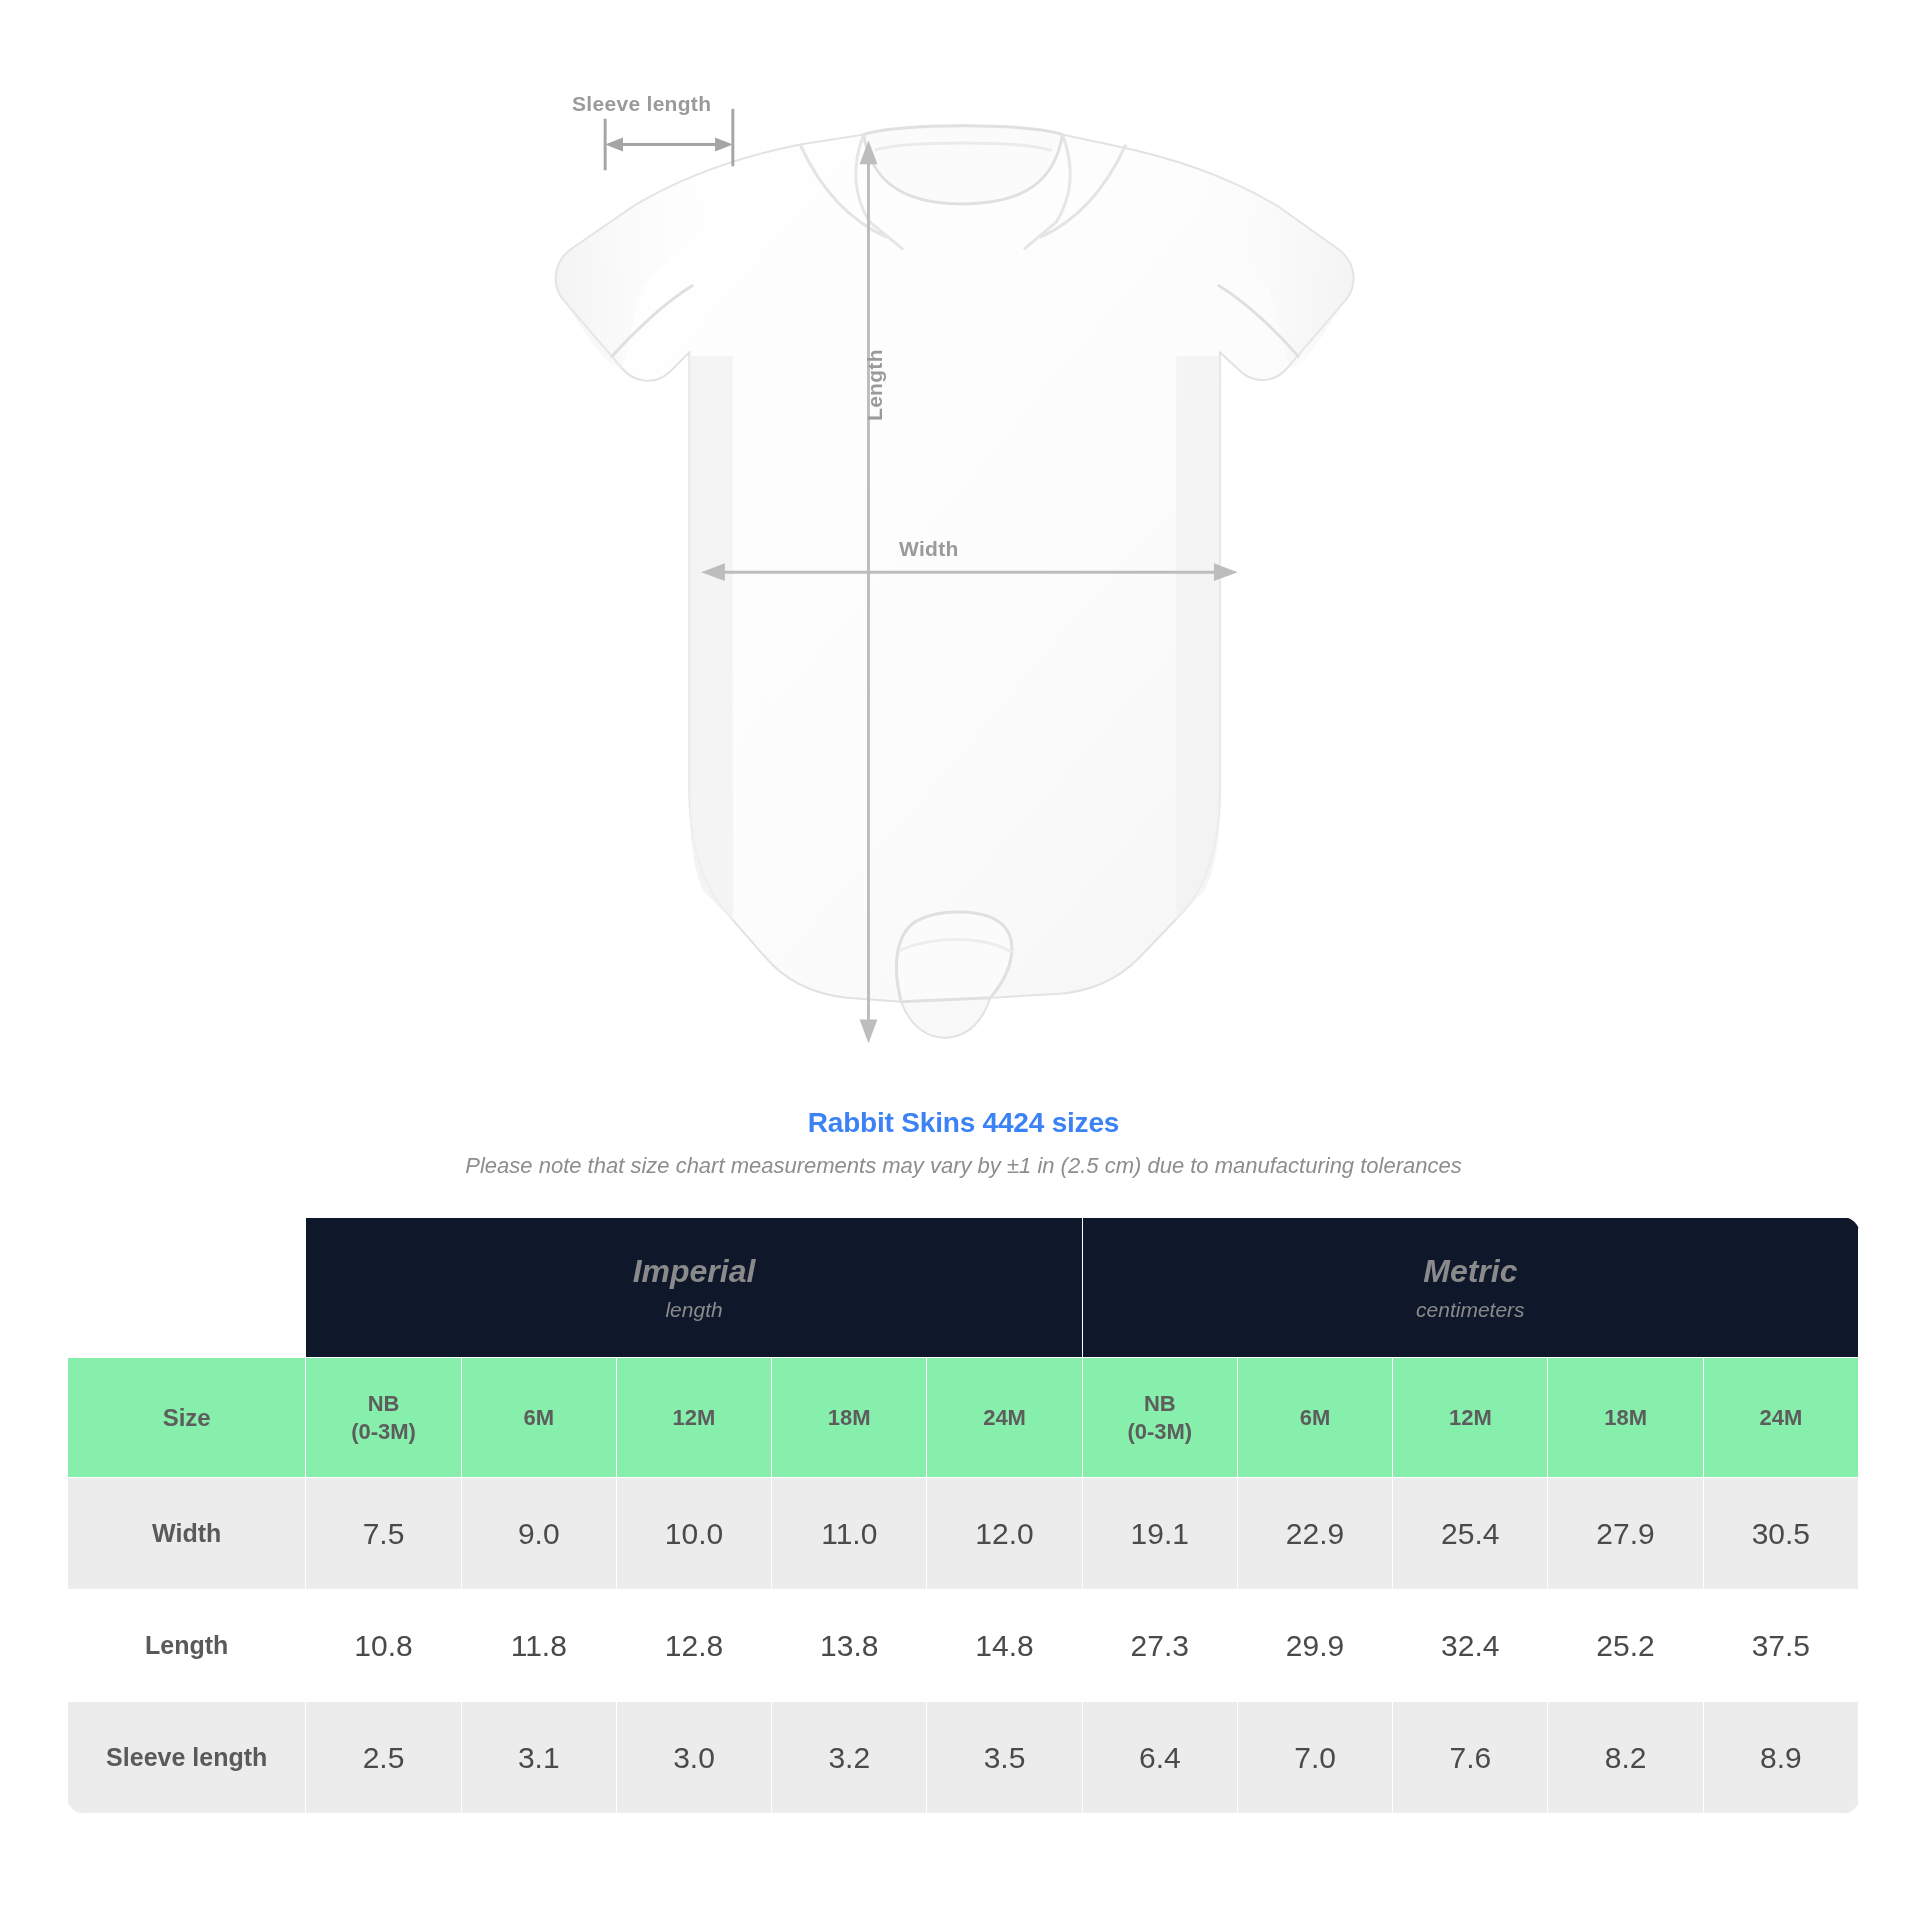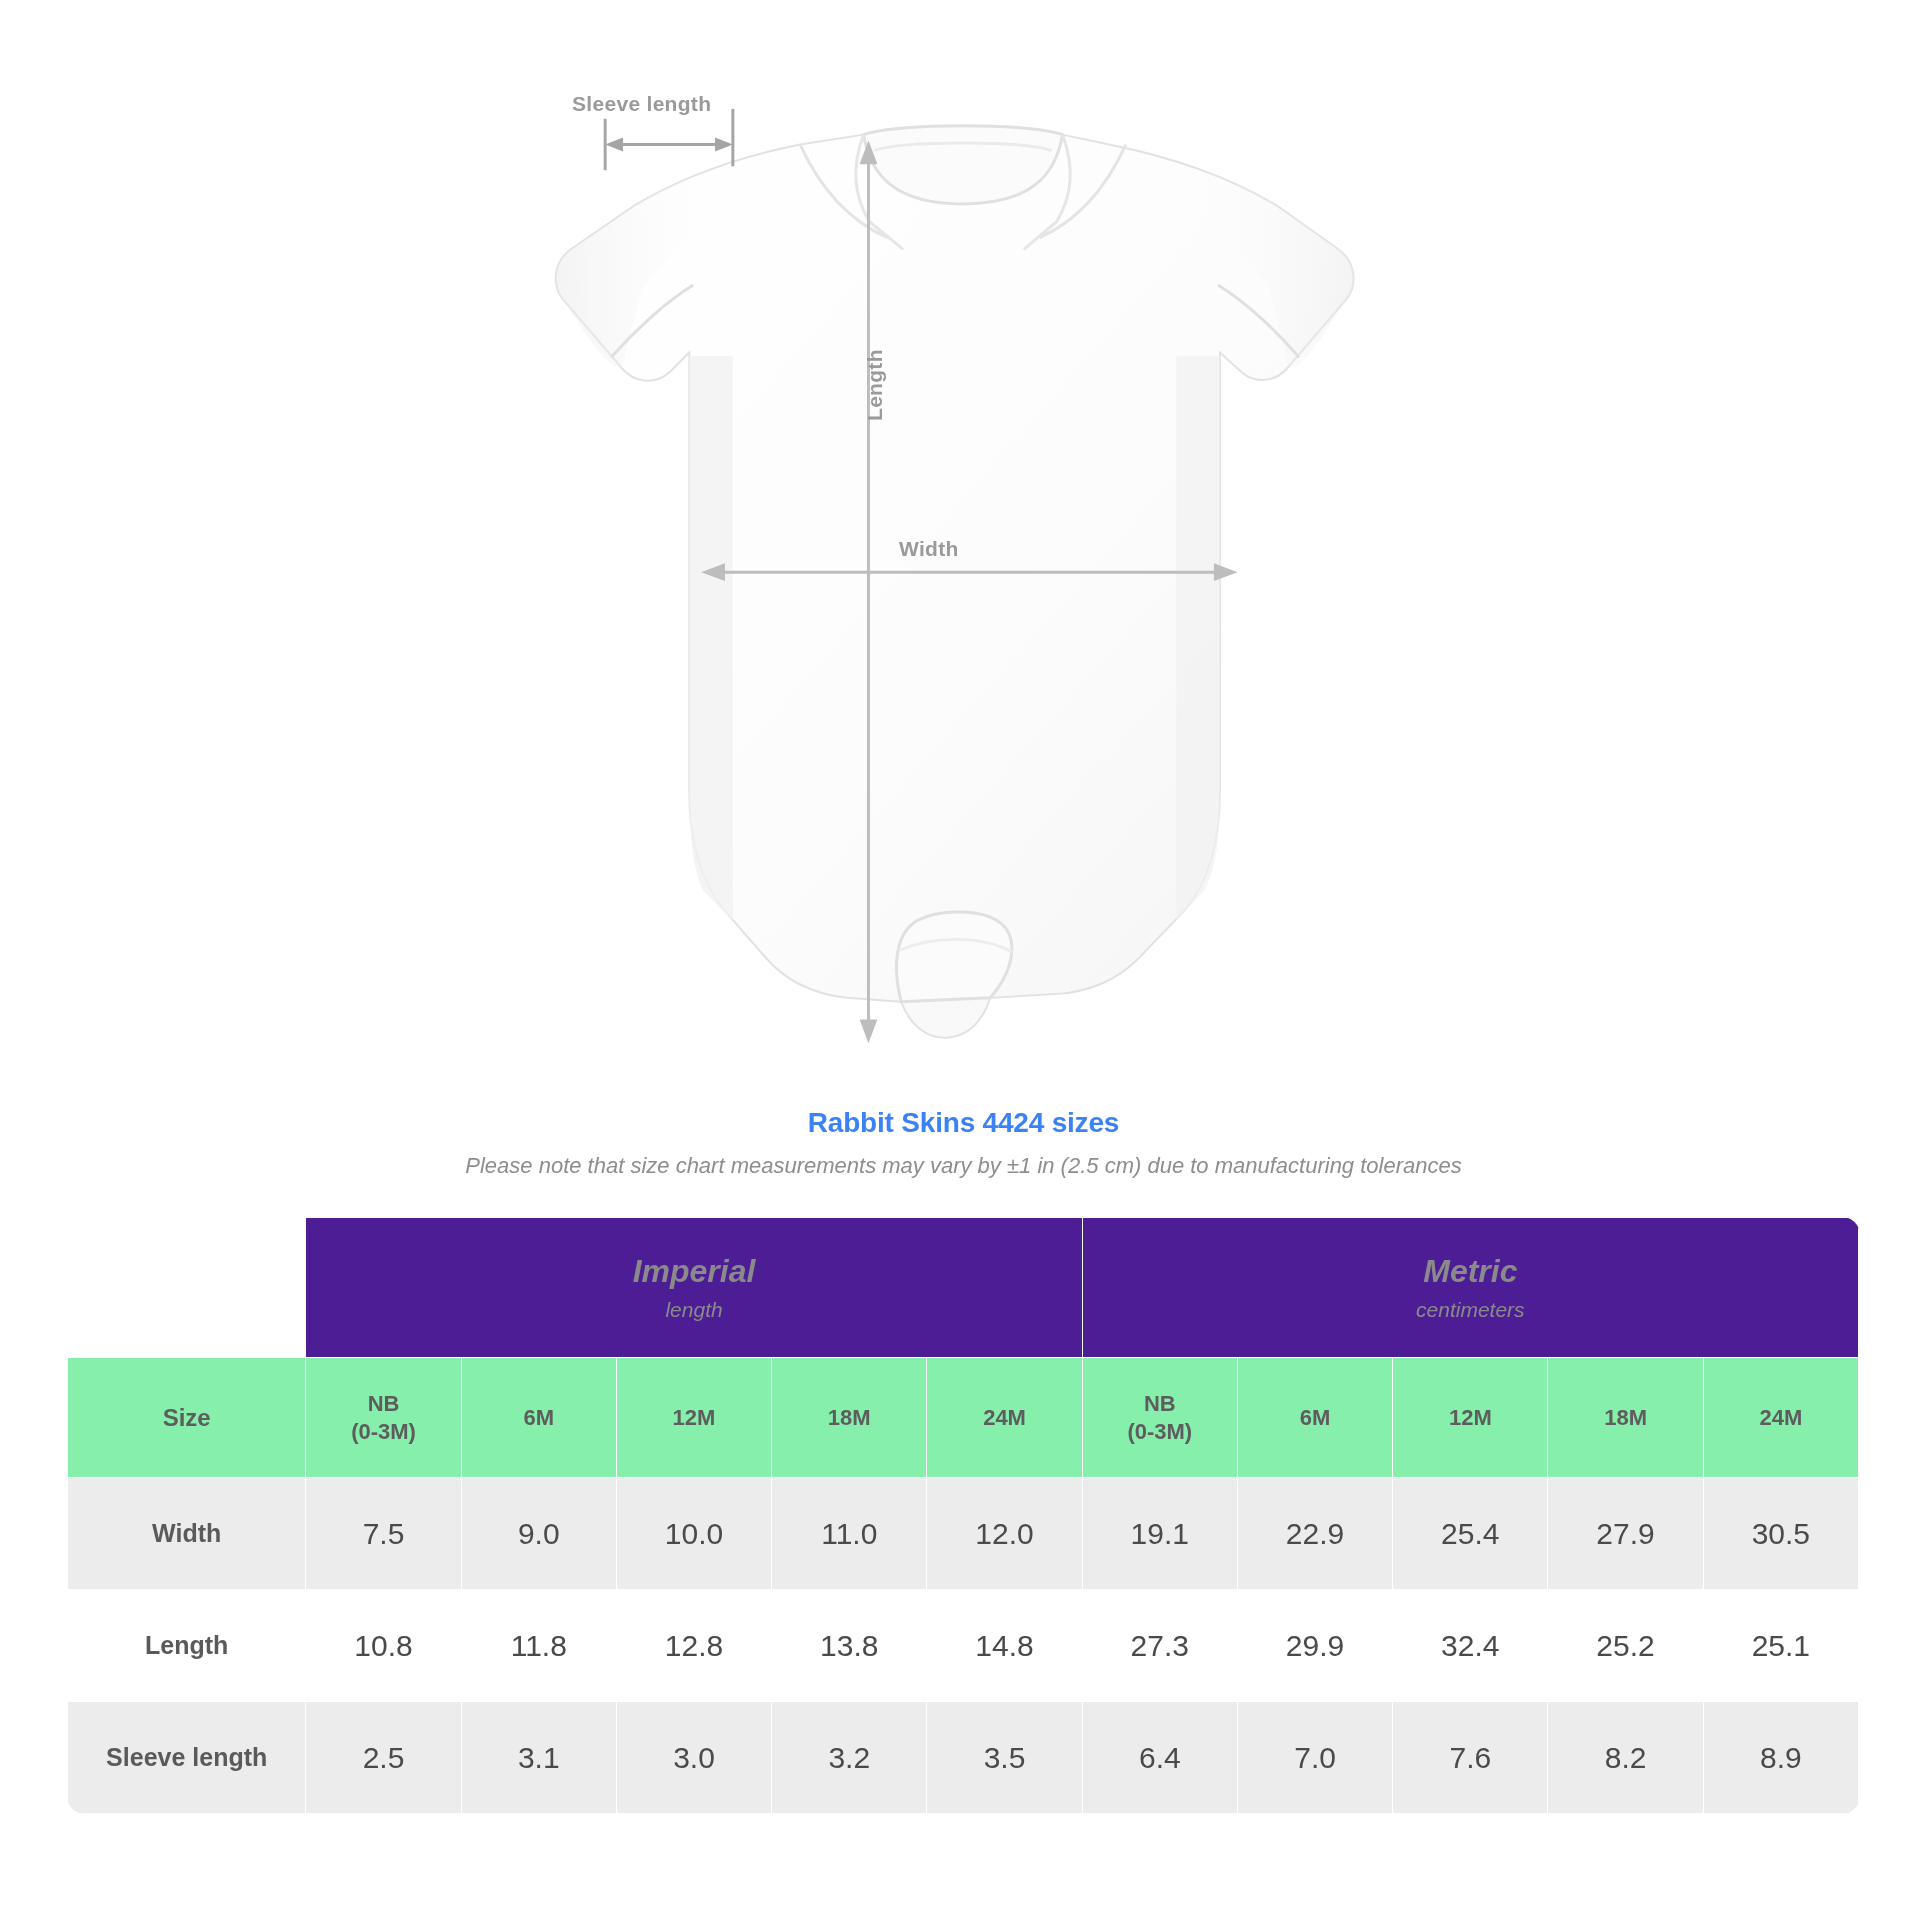--- a/index.html
+++ b/index.html
@@ -79,21 +79,21 @@
     border-collapse: collapse;
     width: 1792px;
     table-layout: fixed;
   }
   table.size-table td, table.size-table th {
     border: 1px solid #ffffff;
     text-align: center;
     vertical-align: middle;
   }
   .unit-head td {
-    background: #4c1d95;
+    background: #0f172a;
     height: 139px;
     padding: 0;
   }
   .unit-system {
     font-size: 32px;
     font-style: italic;
     font-weight: bold;
     color: #8a8a8a;
   }
   .unit-sub {
@@ -303,21 +303,21 @@
           <td class="rowlabel">Length</td>
           <td>10.8</td>
           <td>11.8</td>
           <td>12.8</td>
           <td>13.8</td>
           <td>14.8</td>
           <td>27.3</td>
           <td>29.9</td>
           <td>32.4</td>
           <td>25.2</td>
-          <td>25.1</td>
+          <td>37.5</td>
         </tr>
 
         <tr class="data-row row-alt">
           <td class="rowlabel">Sleeve length</td>
           <td>2.5</td>
           <td>3.1</td>
           <td>3.0</td>
           <td>3.2</td>
           <td>3.5</td>
           <td>6.4</td>

